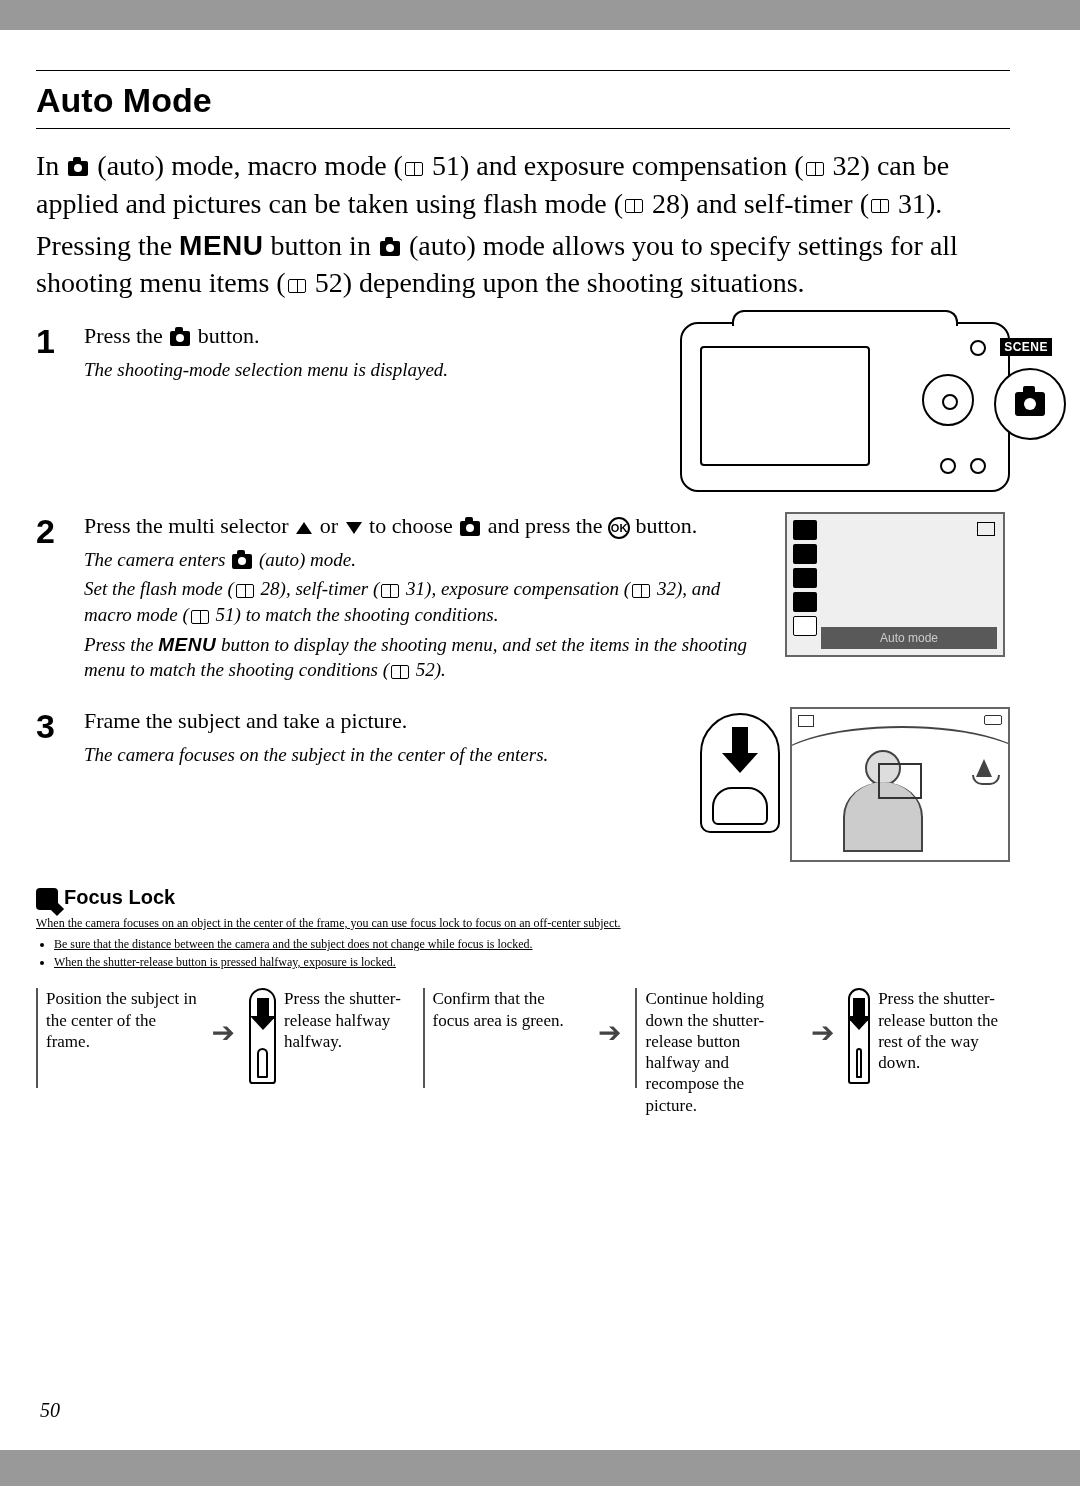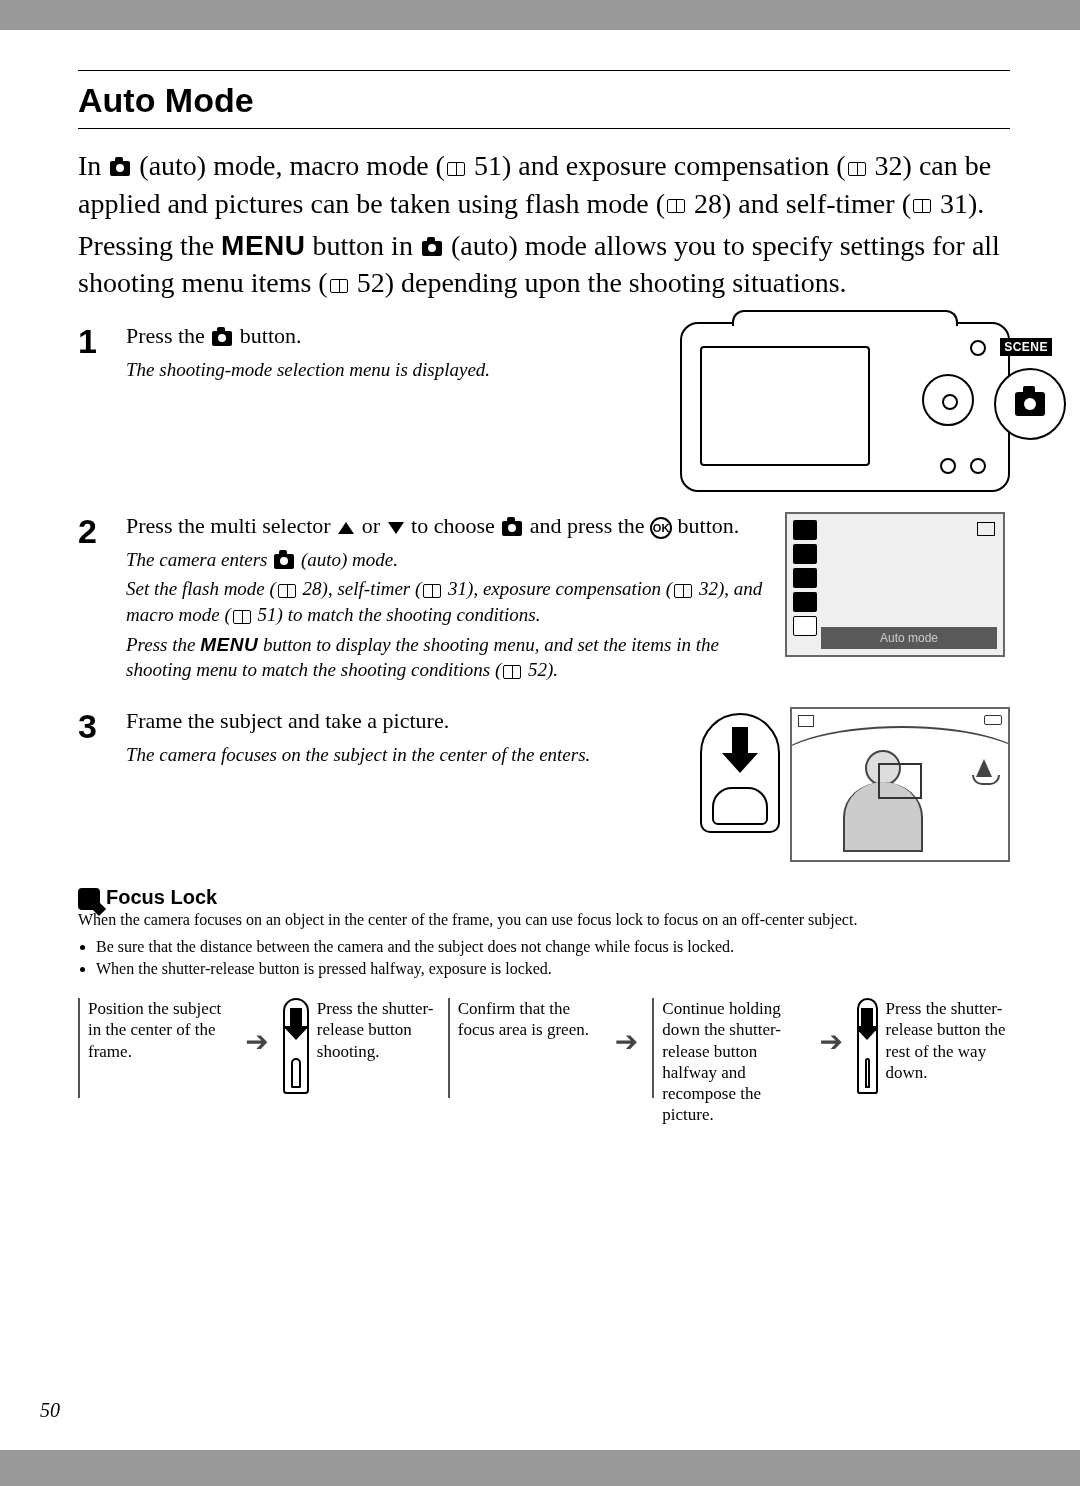--- a/index.html
+++ b/index.html
@@ -6,21 +6,21 @@
   body {
     background: #999;
     font-family: Georgia, 'Times New Roman', serif;
     width: 1080px;
     margin: 0 auto;
     color: #000;
   }
   .page {
     background: #fff;
     margin: 30px 0 0 0;
-    padding: 30px 70px 40px 78px;
+    padding: 30px 70px 40px 36px;
     position: relative;
     min-height: 1420px;
   }
   .rule-top { border-top: 1px solid #000; height: 0; margin: 10px 0 8px 0; }
   h1 {
     font-family: Arial, sans-serif;
     font-weight: 900;
     font-size: 34px;
     margin: 10px 0 8px 0;
   }
@@ -133,21 +133,21 @@
   .shutter-press .arrow{position:absolute;top:12px;left:50%;transform:translateX(-50%);}
   .shutter-press .arrow .stem{width:16px;height:28px;background:#000;margin:0 auto;}
   .shutter-press .arrow .head{width:0;height:0;border-left:18px solid transparent;border-right:18px solid transparent;border-top:20px solid #000;margin-top:-2px;}
   .shutter-press .finger{position:absolute;bottom:6px;left:10px;right:10px;height:38px;border:2px solid #000;border-radius:20px 20px 6px 6px;background:#fff;}
   .tip-icon{
     display:inline-block;width:22px;height:22px;background:#000;border-radius:4px;position:relative;
     vertical-align:middle;margin-right:6px;
   }
   .tip-icon::after{content:"";position:absolute;bottom:-4px;right:-4px;width:10px;height:10px;background:#000;transform:rotate(45deg);}
   .tip-head{font-family:Arial,sans-serif;font-weight:900;font-size:20px;margin-top:24px;}
-  .tip-body{font-size:16px;line-height:1.3;}
+  .tip-body{font-size:12px;line-height:1.3;margin-top:6px;text-decoration:underline;}
   .tip-body ul{margin:6px 0 0 18px;}
   .tip-body li{margin-bottom:2px;}
   .focus-seq{display:flex;gap:12px;margin-top:18px;align-items:flex-start;}
   .focus-seq .cell{flex:1;display:flex;flex-direction:row;gap:8px;}
   .focus-seq .cell .thumb{height:100px;border:1.5px solid #555;background:#fff;position:relative;overflow:hidden;}
   .focus-seq .cell.btn-cell .thumb{border:2px solid #000;border-radius:30px 30px 8px 8px;width:56px;height:96px;align-self:center;}
   .focus-seq .cell.btn-cell .thumb .arrow{position:absolute;top:8px;left:50%;transform:translateX(-50%);}
   .focus-seq .cell.btn-cell .thumb .arrow .stem{width:12px;height:18px;background:#000;margin:0 auto;}
   .focus-seq .cell.btn-cell .thumb .arrow .head{width:0;height:0;border-left:13px solid transparent;border-right:13px solid transparent;border-top:14px solid #000;}
   .focus-seq .cell.btn-cell .thumb .finger{position:absolute;bottom:4px;left:6px;right:6px;height:30px;border:2px solid #000;border-radius:16px 16px 4px 4px;}
@@ -287,21 +287,21 @@
     </div>
     <div class="seq-arrow">➔</div>
     <div class="cell btn-cell">
       <div class="thumb">
         <div class="arrow">
             <div class="stem"></div>
             <div class="head"></div>
           </div>
           <div class="finger"></div>
       </div>
-      <div class="cap">Press the shutter-release button shooting.</div>
+      <div class="cap">Press the shutter-release halfway halfway.</div>
     </div>
     <div class="cell">
       <div class="thumb">
         <div class="mini-hill"></div>
           <div class="mini-person">
             <div class="h"></div>
             <div class="b"></div>
           </div>
           <div class="mini-focus" style="border-color:#2a7"></div>
       </div>

